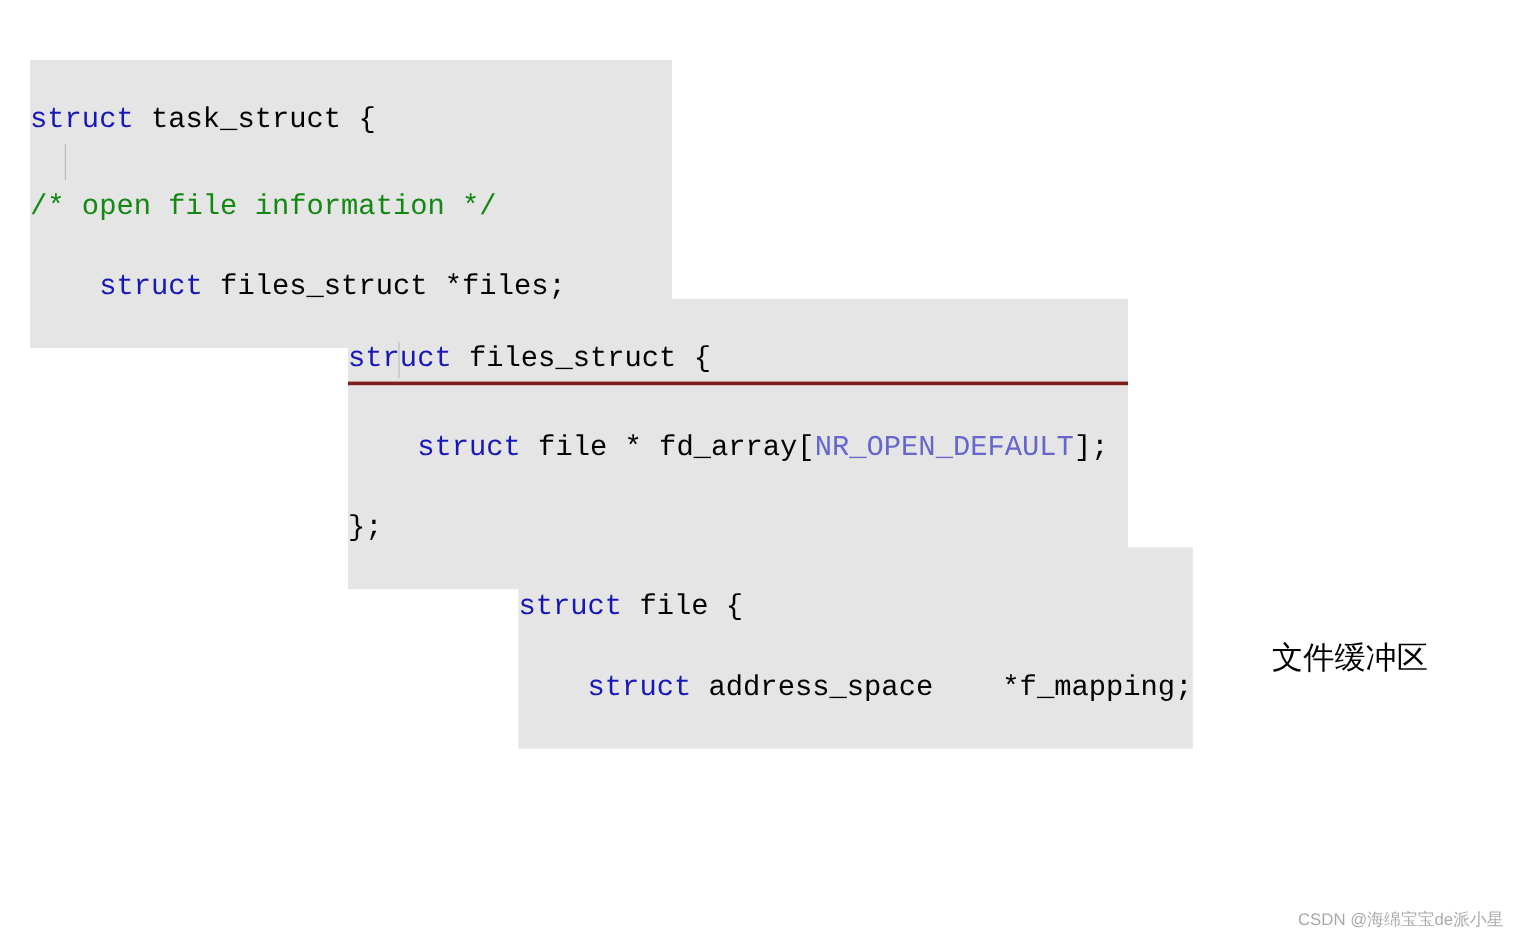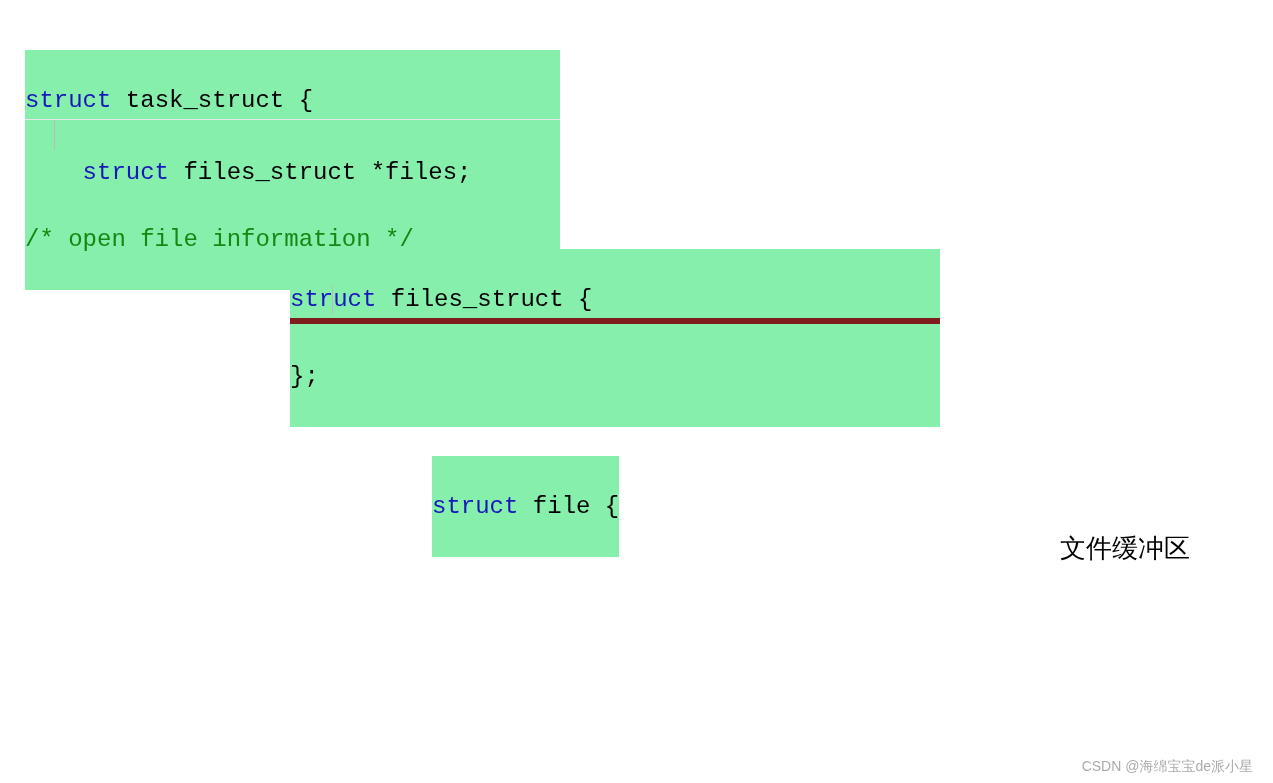--- a/index.html
+++ b/index.html
@@ -9,26 +9,26 @@
       background: #ffffff;
       font-family: Consolas, "Courier New", monospace;
       font-size: 24px;
       line-height: 1.4;
       position: relative;
       overflow: hidden;
     }
     .block {
       position: absolute;
       white-space: pre;
-      background: #86efac;
+      background: #e5e5e5;
     }
     .block1 { left: 25px; top: 50px; width: 535px; }
     .block1 .line-top { border-bottom: 1px solid #e8e8e8; padding-bottom: 2px; margin-bottom: 2px; }
     .block2 { left: 290px; top: 249px; width: 650px; }
-    .block2 .line-top { border-bottom: 6px solid #7f1d1d; padding-bottom: 2px; margin-bottom: 2px; }
+    .block2 .line-top { border-bottom: 3px solid #7f1d1d; padding-bottom: 2px; margin-bottom: 2px; }
     .block3 { left: 432px; top: 456px; }
     .keyword { color: #1818b8; }
     .comment { color: #138813; }
     .identifier { color: #000000; }
     .constant { color: #6666cc; }
     .label {
       position: absolute;
       font-family: "Microsoft YaHei", sans-serif;
       color: #000;
       font-size: 26px;
@@ -45,30 +45,32 @@
       position: absolute;
       width: 1px;
       background: #bbb;
     }
   </style>
 </head>
 <body>
 
 <div class="block block1">
 <div class="line-top"><span class="keyword">struct</span><span class="identifier"> task_struct {</span></div>
+<div><span class="comment">/* open file information */</span></div>
 <div>    <span class="keyword">struct</span><span class="identifier"> files_struct *files;</span></div>
-<div><span class="comment">/* open file information */</span></div>
 </div>
 <div class="cursor-line" style="left:54px; top:120px; height:30px;"></div>
 
 <div class="block block2">
 <div class="line-top"><span class="keyword">struct</span><span class="identifier"> files_struct {</span></div>
+<div>    <span class="keyword">struct</span><span class="identifier"> file * fd_array[</span><span class="constant">NR_OPEN_DEFAULT</span><span class="identifier">];</span></div>
 <div><span class="identifier">};</span></div>
 </div>
 <div class="cursor-line" style="left:332px; top:285px; height:30px;"></div>
 
 <div class="block block3">
 <div><span class="keyword">struct</span><span class="identifier"> file {</span></div>
+<div>    <span class="keyword">struct</span><span class="identifier"> address_space    *f_mapping;</span></div>
 </div>
 
 <div class="label" style="left:1048px; top:530px;margin-left:12px;">文件缓冲区</div>
 
 <div class="watermark">CSDN @海绵宝宝de派小星</div>
 
 </body></html>

